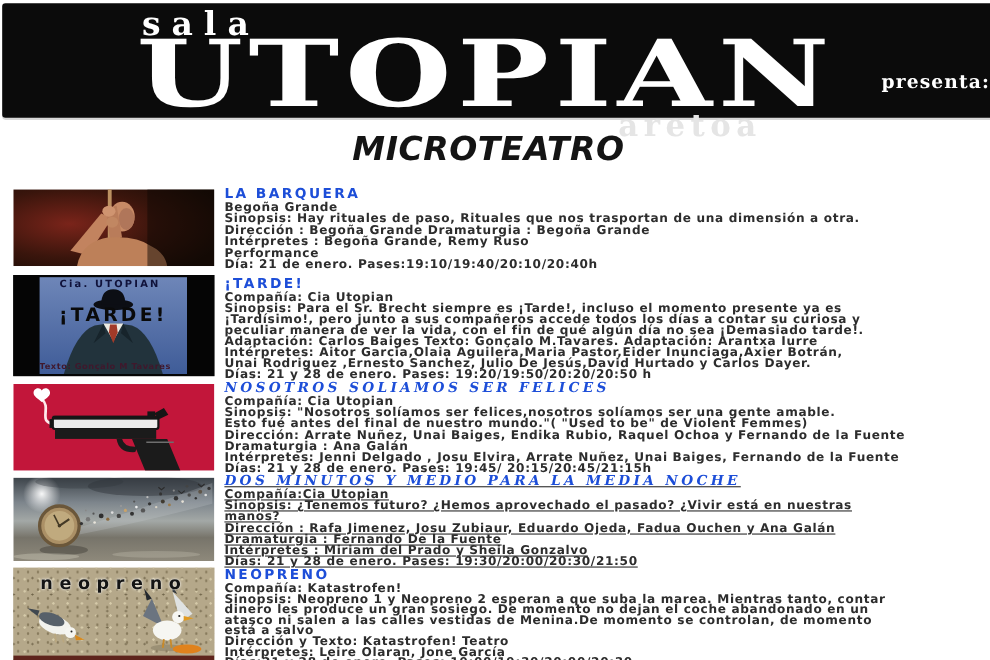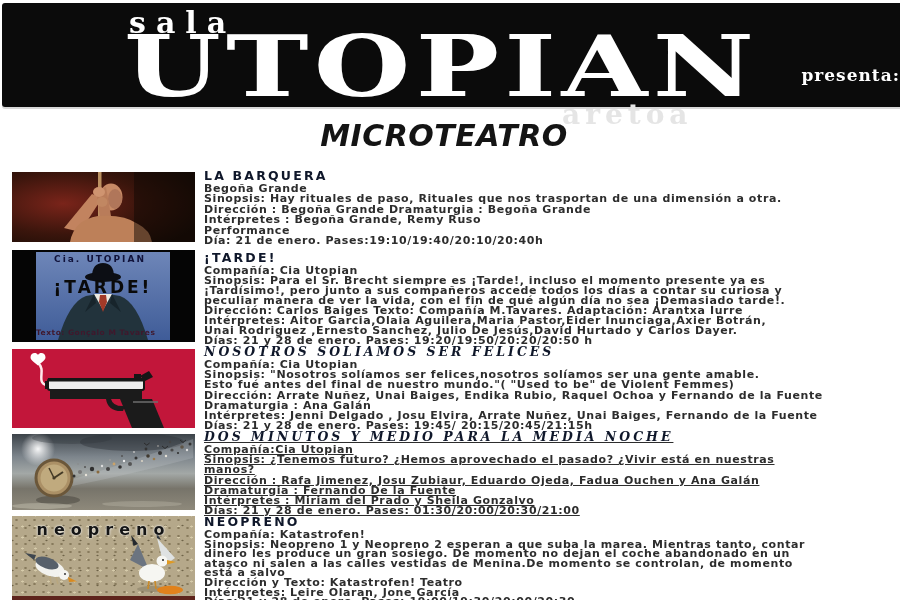--- a/index.html
+++ b/index.html
@@ -22,21 +22,21 @@
   
   .page-title{position:absolute;left:0;right:0;top:118px;margin:0;text-align:center;
         font-style:italic;font-weight:bold;font-size:30px;color:#141414;
         transform:translateX(-6px);letter-spacing:0.5px;}
 
   
   .show-text{position:absolute;left:204px;width:696px;color:#2d2d2d;font-weight:bold;
         font-size:11px;letter-spacing:0.6px;}
   .show-text .line{white-space:nowrap;}
   .show-title{margin:0 0 2px 0;font-size:12.5px;line-height:13px;letter-spacing:2.2px;
-        color:#0f172a;white-space:nowrap;font-weight:bold;}
+        color:#1d4ed8;white-space:nowrap;font-weight:bold;}
   .serif-title{font-family:"DejaVu Serif",serif;font-style:italic;letter-spacing:3px;}
   .st0{top:169px;} .st0 .line{line-height:10.4px;}
   .st1{top:251px;} .st1 .line{line-height:10.0px;}
   .st2{top:345px;} .st2 .line{line-height:10.2px;}
   .st3{top:430px;text-decoration:underline;} .st3 .line{line-height:10.2px;}
   .st4{top:515px;} .st4 .line{line-height:9.6px;}
 
   
   .thumb{position:absolute;left:12px;width:183px;overflow:hidden;}
   #thumb1{top:172px;height:70px;}
@@ -243,21 +243,21 @@
     <div class="line">Performance</div>
     <div class="line">Día: 21 de enero. Pases:19:10/19:40/20:10/20:40h</div>
   </section>
 
   <section class="show-text st1">
     <h2 class="show-title">¡TARDE!</h2>
     <div class="line">Compañía: Cia Utopian</div>
     <div class="line">Sinopsis: Para el Sr. Brecht siempre es ¡Tarde!, incluso el momento presente ya es</div>
     <div class="line">¡Tardísimo!, pero junto a sus compañeros accede todos los días a contar su curiosa y</div>
     <div class="line">peculiar manera de ver la vida, con el fin de qué algún día no sea ¡Demasiado tarde!.</div>
-    <div class="line">Dirección: Carlos Baiges Texto: Compañía M.Tavares. Adaptación: Arantxa Iurre</div>
+    <div class="line">Adaptación: Carlos Baiges Texto: Gonçalo M.Tavares. Adaptación: Arantxa Iurre</div>
     <div class="line">Intérpretes: Aitor Garcia,Olaia Aguilera,Maria Pastor,Eider Inunciaga,Axier Botrán,</div>
     <div class="line">Unai Rodriguez ,Ernesto Sanchez, Julio De Jesús,David Hurtado y Carlos Dayer.</div>
     <div class="line">Días: 21 y 28 de enero. Pases:  19:20/19:50/20:20/20:50 h</div>
   </section>
 
   <section class="show-text st2">
     <h2 class="show-title serif-title">NOSOTROS SOLIAMOS SER FELICES</h2>
     <div class="line">Compañía: Cia Utopian</div>
     <div class="line">Sinopsis: "Nosotros solíamos ser felices,nosotros solíamos ser una gente amable.</div>
     <div class="line">Esto fué antes del final de nuestro mundo."( "Used to be" de Violent Femmes)</div>
@@ -268,21 +268,21 @@
   </section>
 
   <section class="show-text st3">
     <h2 class="show-title serif-title">DOS MINUTOS Y MEDIO PARA LA MEDIA NOCHE</h2>
     <div class="line">Compañía:Cia Utopian</div>
     <div class="line">Sinopsis: ¿Tenemos futuro? ¿Hemos aprovechado el pasado? ¿Vivir está en nuestras</div>
     <div class="line">manos?</div>
     <div class="line">Dirección : Rafa Jimenez, Josu Zubiaur, Eduardo Ojeda, Fadua Ouchen y Ana Galán</div>
     <div class="line">Dramaturgia : Fernando De la Fuente</div>
     <div class="line">Intérpretes : Miriam del Prado y Sheila Gonzalvo</div>
-    <div class="line">Días: 21 y 28 de enero. Pases: 01:30/20:00/20:30/21:00</div>
+    <div class="line">Días: 21 y 28 de enero. Pases: 19:30/20:00/20:30/21:50</div>
   </section>
 
   <section class="show-text st4">
     <h2 class="show-title">NEOPRENO</h2>
     <div class="line">Compañía: Katastrofen!</div>
     <div class="line">Sinopsis: Neopreno 1 y Neopreno 2 esperan a que suba la marea. Mientras tanto, contar</div>
     <div class="line">dinero les produce un gran sosiego. De momento no dejan el coche abandonado en un</div>
     <div class="line">atasco ni salen a las calles vestidas de Menina.De momento se controlan, de momento</div>
     <div class="line">está a salvo</div>
     <div class="line">Dirección  y Texto: Katastrofen! Teatro</div>

